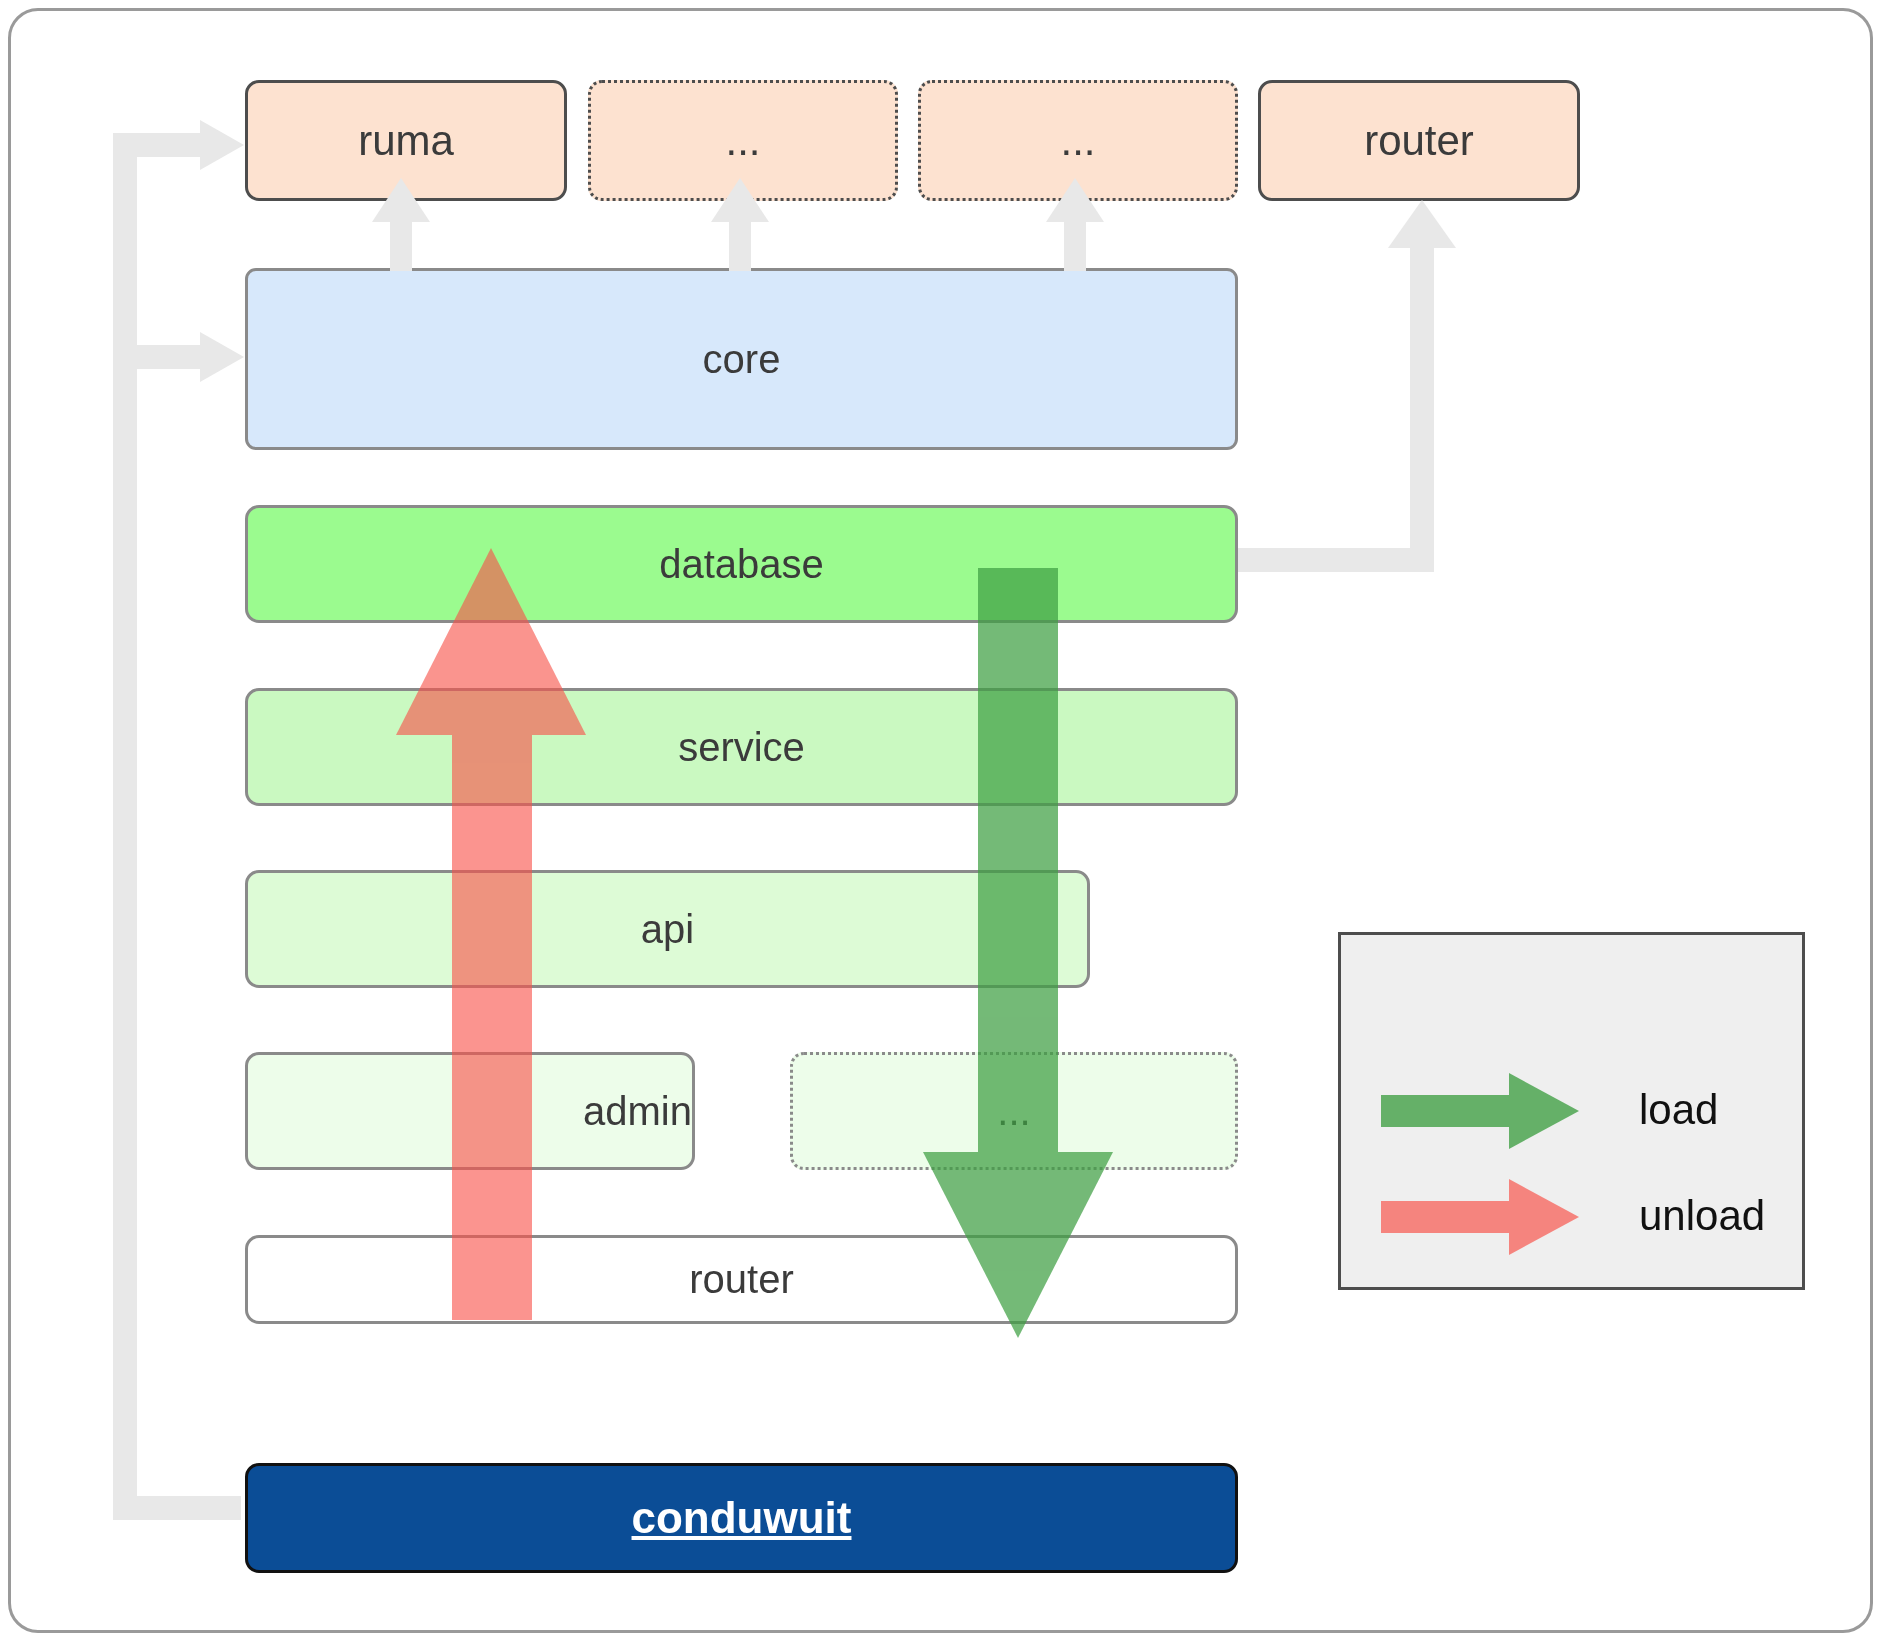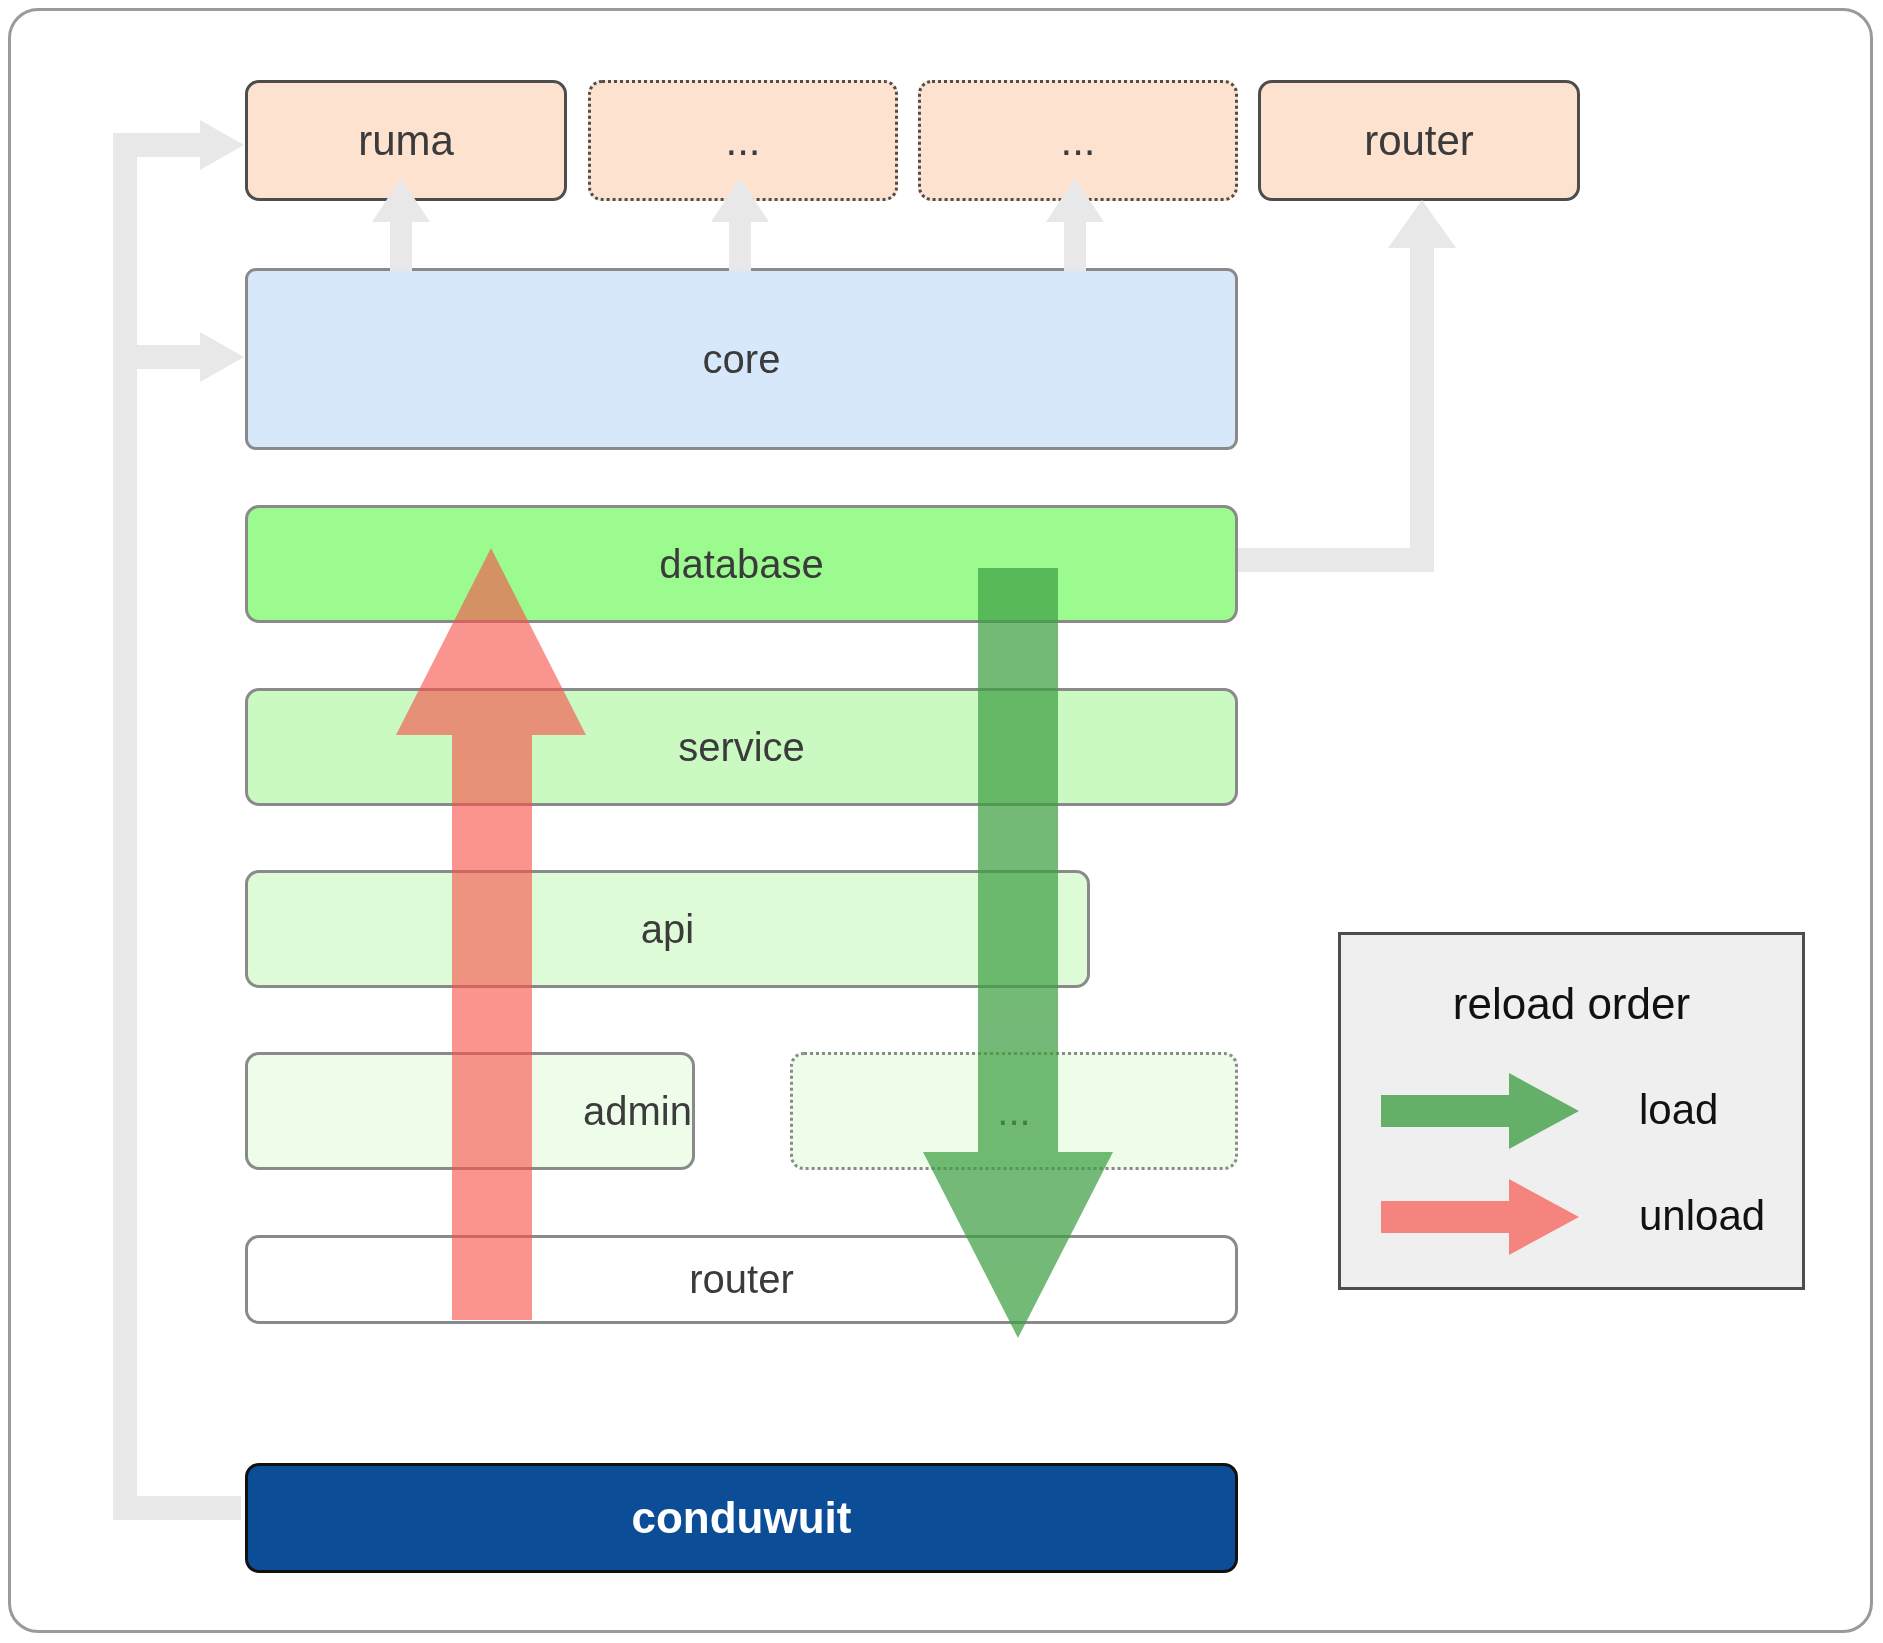--- a/index.html
+++ b/index.html
@@ -57,20 +57,21 @@
   .layer-api      { background: #ddfbd6; border: 3px solid #8a8a8a; }
   .layer-admin    { background: #edfdea; border: 3px solid #8a8a8a; justify-content: flex-end; }
   .layer-dots     { background: #edfdea; border: 3px dotted #8a8a8a; }
   .layer-router   { background: #ffffff; border: 3px solid #8a8a8a; }
   .layer-conduwuit{
     background: #0b4d96;
     border: 3px solid #111111;
     color: #ffffff;
     font-weight: bold;
     font-size: 44px;
+    text-decoration: underline;
   }
 
   
   #connectors {
     position: absolute;
     left: 0; top: 0;
     width: 1883px; height: 1643px;
     pointer-events: none;
     z-index: 1;
   }
@@ -229,21 +230,20 @@
     </g>
 
     <g opacity="0.72">
       <rect x="978" y="568" width="80" height="680" fill="#3f9f43"></rect>
       <polygon points="1018,1338 923,1152 1113,1152" fill="#3f9f43"></polygon>
       <rect x="978" y="1152" width="80" height="88" fill="#3f9f43"></rect>
     </g>
   </svg>
 
   <div id="legend">
-    <div id="legend-title">reload order</div>
 
     <div class="legend-row load">
       <svg class="legend-arrow" viewBox="0 0 232 90">
         <g opacity="0.78">
           <rect x="2" y="30" width="150" height="32" fill="#3f9f43"></rect>
           <polygon points="200,46 130,8 130,84" fill="#3f9f43"></polygon>
           <rect x="130" y="30" width="28" height="32" fill="#3f9f43"></rect>
         </g>
       </svg>
       <span class="legend-label">load</span>

